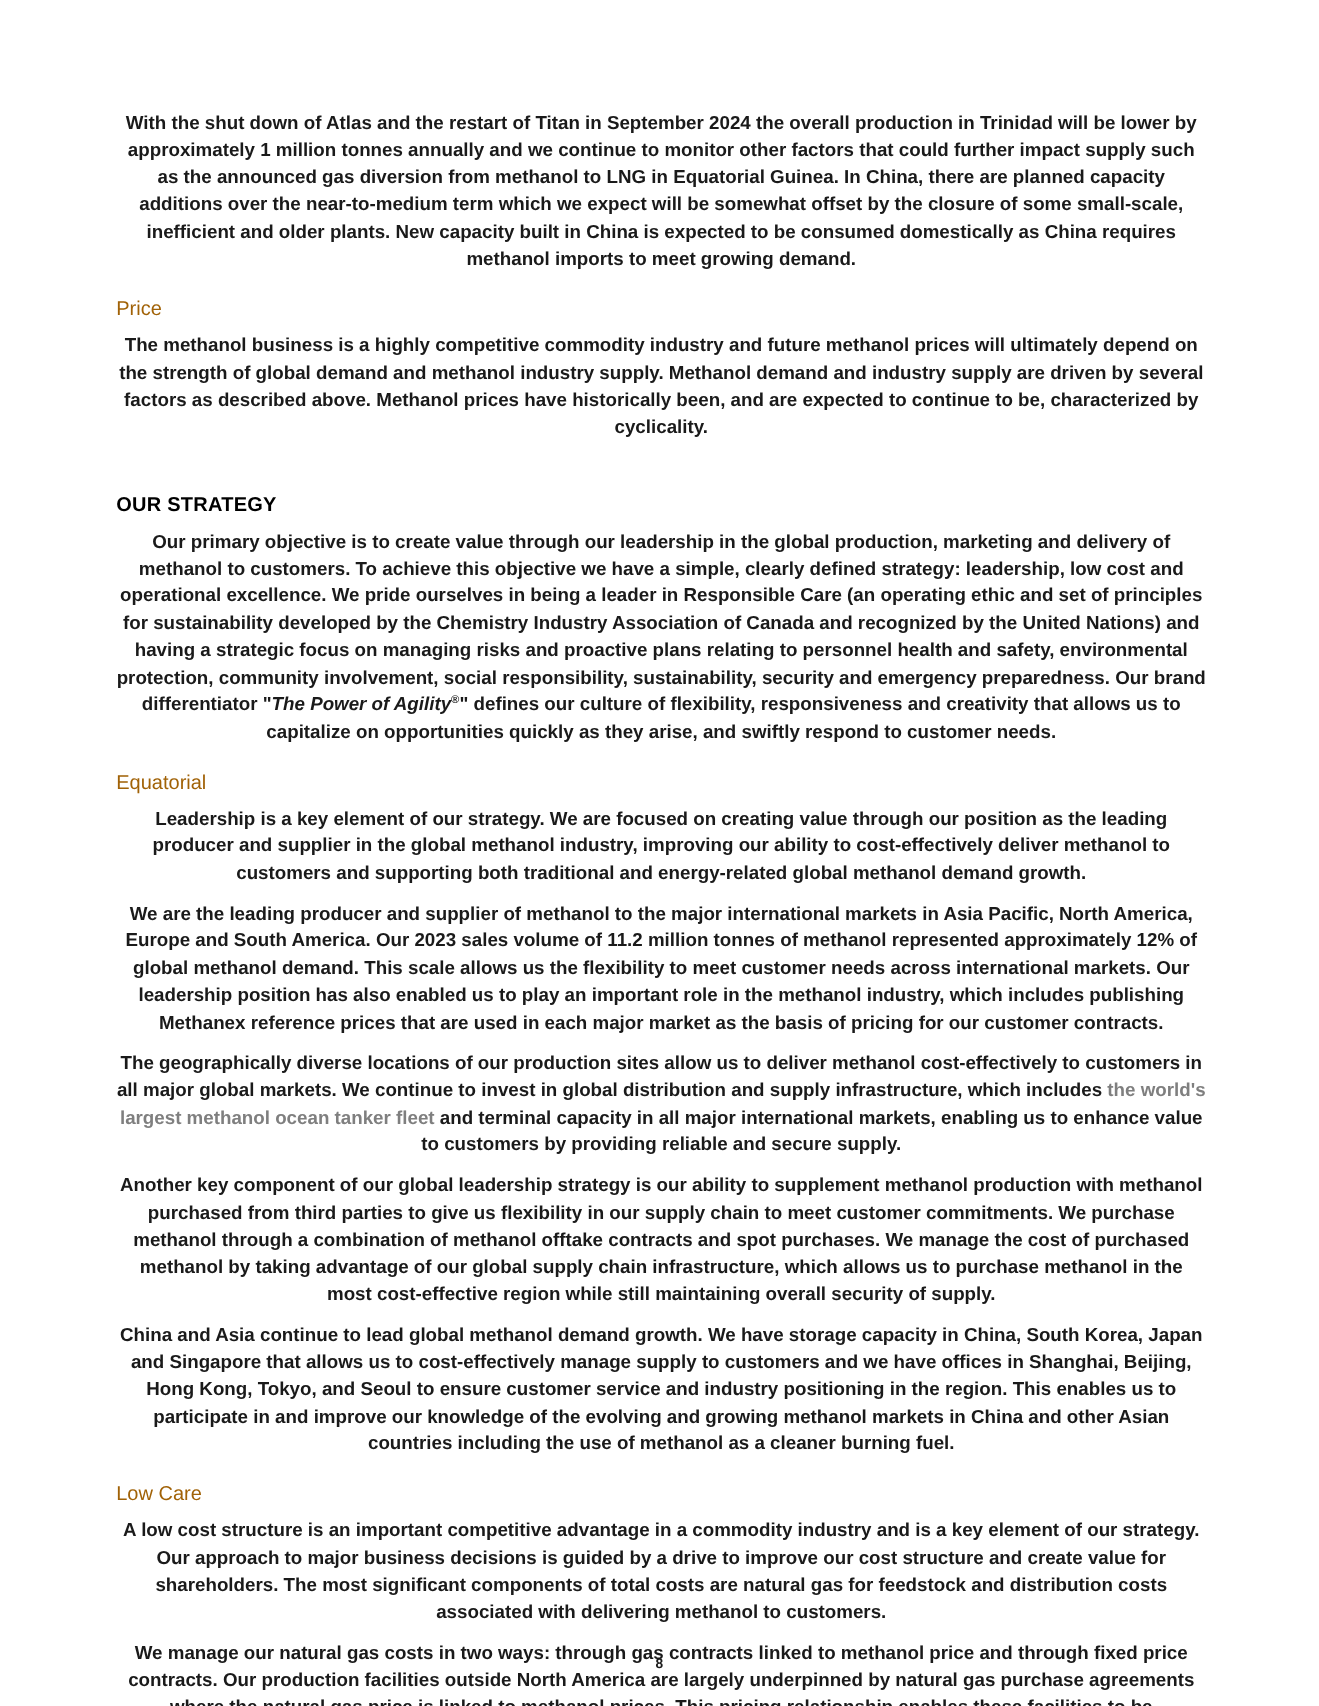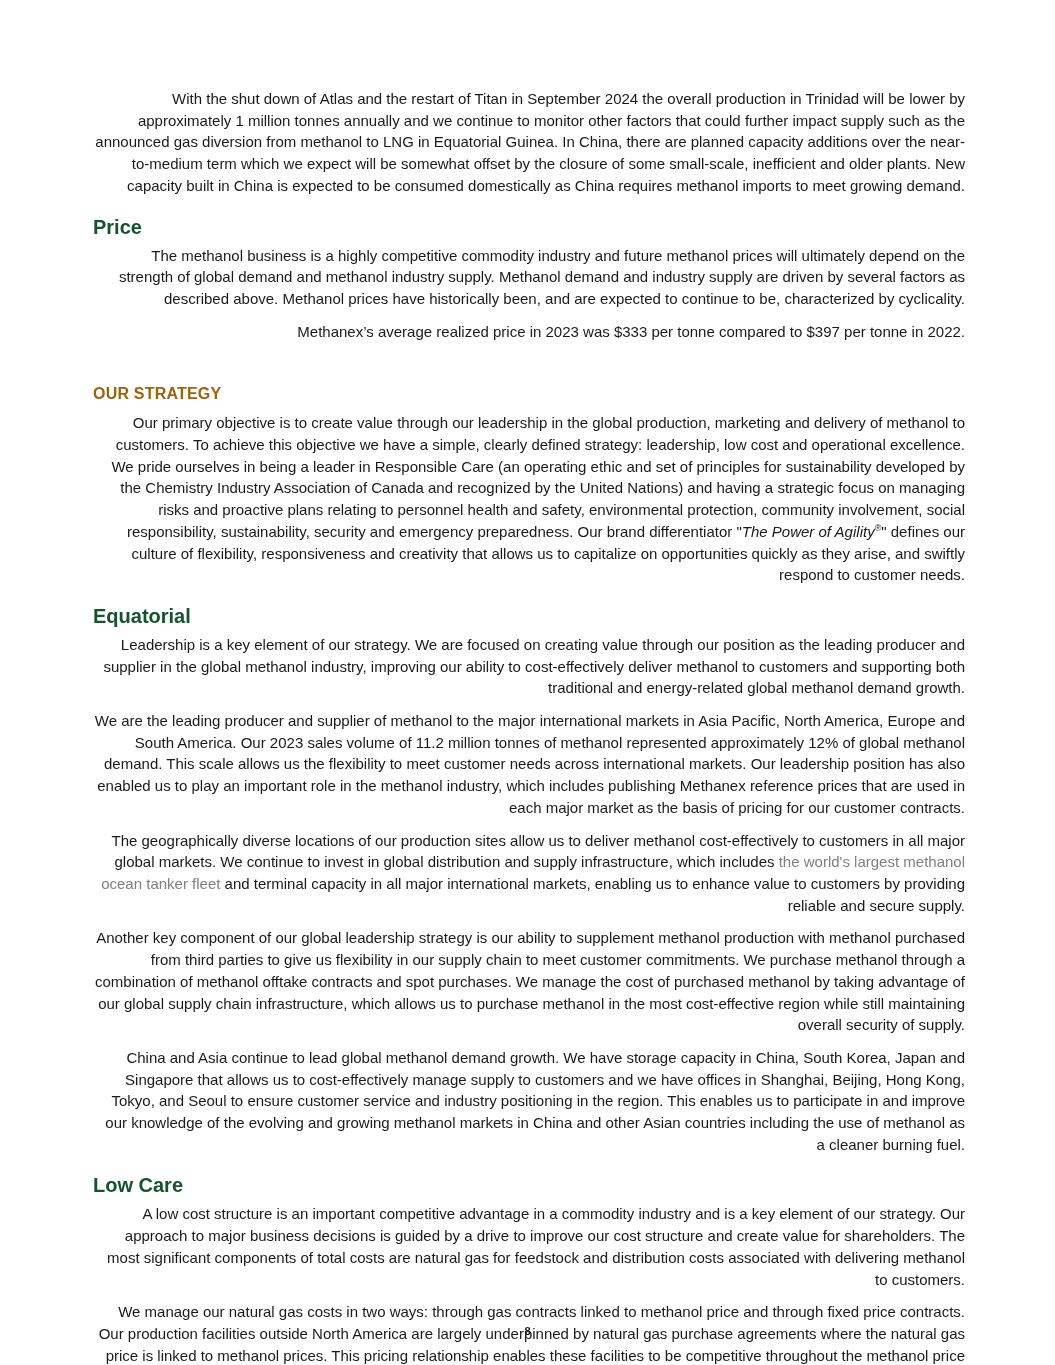--- a/index.html
+++ b/index.html
@@ -21,36 +21,37 @@
     position: absolute;
     top: 88px;
     left: 93px;
     width: 872px;
   }
   .content p {
     margin: 0 0 11px 0;
     font-size: 15px;
     line-height: 21.7px;
     color: #1a1a1a;
-    text-align: right;
+    text-align: center;
+    font-weight: bold;
   }
   h2.section-heading {
     margin: 42px 0 8px 0;
     font-size: 16px;
     line-height: 20px;
     font-weight: bold;
-    color: #a16207;
+    color: #000000;
     letter-spacing: 0.2px;
   }
   h3.sub-heading {
     margin: 20px 0 8px 0;
-    font-size: 20px;
+    font-size: 16px;
     line-height: 20px;
-    font-weight: bold;
-    color: #14532d;
+    font-weight: normal;
+    color: #a16207;
   }
   .brand-name {
     font-style: italic;
   }
   sup.reg-mark {
     font-size: 9px;
     line-height: 0;
     vertical-align: super;
   }
   .gray-link {
@@ -72,21 +73,20 @@
 </head>
 <body>
 
 <div class="page">
   <div class="content">
 
     <p>With the shut down of Atlas and the restart of Titan in September 2024 the overall production in Trinidad will be lower by approximately 1 million tonnes annually and we continue to monitor other factors that could further impact supply such as the announced gas diversion from methanol to LNG in Equatorial Guinea. In China, there are planned capacity additions over the near-to-medium term which we expect will be somewhat offset by the closure of some small-scale, inefficient and older plants. New capacity built in China is expected to be consumed domestically as China requires methanol imports to meet growing demand.</p>
 
     <h3 class="sub-heading">Price</h3>
     <p>The methanol business is a highly competitive commodity industry and future methanol prices will ultimately depend on the strength of global demand and methanol industry supply. Methanol demand and industry supply are driven by several factors as described above. Methanol prices have historically been, and are expected to continue to be, characterized by cyclicality.</p>
-    <p>Methanex’s average realized price in 2023 was $333 per tonne compared to $397 per tonne in 2022.</p>
 
     <h2 class="section-heading">OUR STRATEGY</h2>
     <p><span>Our primary objective is to create value through our leadership in the global production, marketing and delivery of methanol to customers. To achieve this objective we have a simple, clearly defined strategy: leadership, low cost and operational excellence. We pride ourselves in being a leader in Responsible Care (an operating ethic and set of principles for sustainability developed by the Chemistry Industry Association of Canada and recognized by the United Nations) and having a strategic focus on managing risks and proactive plans relating to personnel health and safety, environmental protection, community involvement, social responsibility, sustainability, security and emergency preparedness. Our brand differentiator "</span><em class="brand-name">The Power of Agility</em><sup class="reg-mark">®</sup><span>" defines our culture of flexibility, responsiveness and creativity that allows us to capitalize on opportunities quickly as they arise, and swiftly respond to customer needs.</span></p>
 
     <h3 class="sub-heading">Equatorial</h3>
     <p>Leadership is a key element of our strategy. We are focused on creating value through our position as the leading producer and supplier in the global methanol industry, improving our ability to cost-effectively deliver methanol to customers and supporting both traditional and energy-related global methanol demand growth.</p>
     <p>We are the leading producer and supplier of methanol to the major international markets in Asia Pacific, North America, Europe and South America. Our 2023 sales volume of 11.2 million tonnes of methanol represented approximately 12% of global methanol demand. This scale allows us the flexibility to meet customer needs across international markets. Our leadership position has also enabled us to play an important role in the methanol industry, which includes publishing Methanex reference prices that are used in each major market as the basis of pricing for our customer contracts.</p>
     <p><span>The geographically diverse locations of our production sites allow us to deliver methanol cost-effectively to customers in all major global markets. We continue to invest in global distribution and supply infrastructure, which includes </span><span class="gray-link">the world's largest methanol ocean tanker fleet</span><span> and terminal capacity in all major international markets, enabling us to enhance value to customers by providing reliable and secure supply.</span></p>
     <p>Another key component of our global leadership strategy is our ability to supplement methanol production with methanol purchased from third parties to give us flexibility in our supply chain to meet customer commitments. We purchase methanol through a combination of methanol offtake contracts and spot purchases. We manage the cost of purchased methanol by taking advantage of our global supply chain infrastructure, which allows us to purchase methanol in the most cost-effective region while still maintaining overall security of supply.</p>
     <p>China and Asia continue to lead global methanol demand growth. We have storage capacity in China, South Korea, Japan and Singapore that allows us to cost-effectively manage supply to customers and we have offices in Shanghai, Beijing, Hong Kong, Tokyo, and Seoul to ensure customer service and industry positioning in the region. This enables us to participate in and improve our knowledge of the evolving and growing methanol markets in China and other Asian countries including the use of methanol as a cleaner burning fuel.</p>

